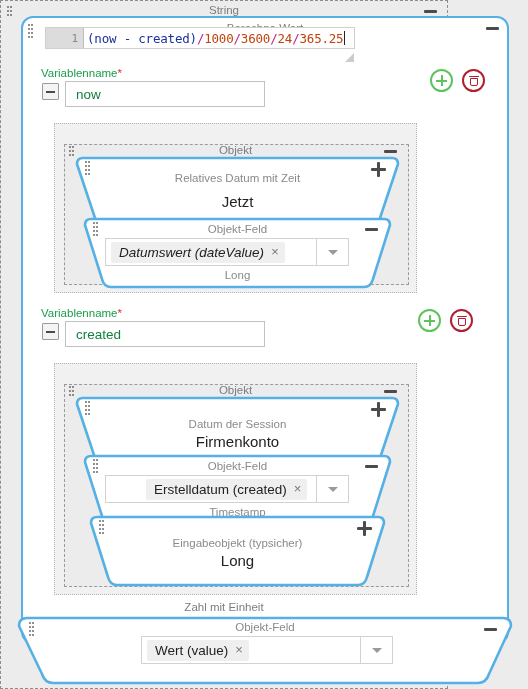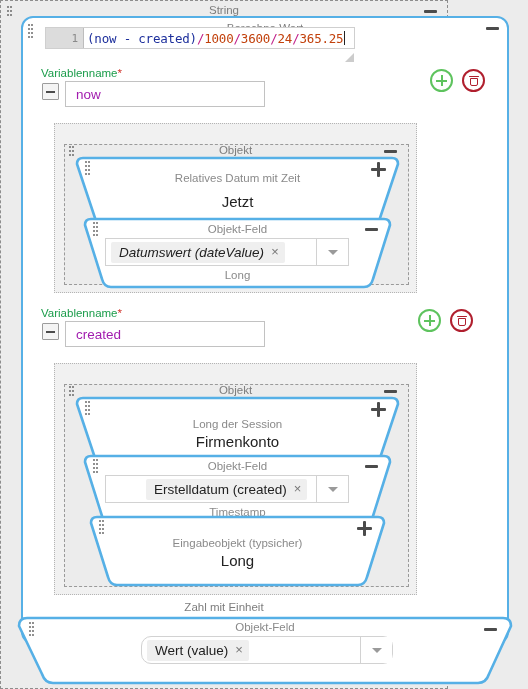--- a/index.html
+++ b/index.html
@@ -119,21 +119,21 @@
   .collapse-box{
     position:absolute;width:17px;height:17px;border:1px solid #9c9c9c;
     background:#f4f4f4;box-sizing:border-box;border-radius:1px;
   }
   .collapse-box:before{
     content:"";position:absolute;left:3px;top:7px;width:9px;height:2px;background:#4b4b4b;
   }
   .varinput{
     position:absolute;height:26px;border:1px solid #c2c2c2;background:#fff;
     box-sizing:border-box;font-family:"Liberation Sans",sans-serif;font-size:13.5px;
-    color:#a21caf;padding-left:10px;line-height:24px;
+    color:#15803d;padding-left:10px;line-height:24px;
   }
 
   
   .roundbtn{
     position:absolute;width:23px;height:23px;border-radius:50%;
     border:2px solid #5ec35e;box-sizing:border-box;background:transparent;
   }
   .roundbtn.plus:before,.roundbtn.plus:after{
     content:"";position:absolute;background:#5ec35e;
   }
@@ -334,21 +334,21 @@
       <i></i>
         <i></i>
         <i></i>
         <i></i>
         <i></i>
         <i></i>
         <i></i>
         <i></i>
     </div>
     <div class="plusicon" style="right:14px;top:6px;"></div>
-    <div class="tlabel" style="top:22px;">Long der Session</div>
+    <div class="tlabel" style="top:22px;">Datum der Session</div>
     <div class="tvalue" style="top:37px;">Firmenkonto</div>
   </div>
 
   <div class="trap" style="left:82px;top:453px;width:309px;height:72px;">
     <svg width="309" height="72" viewBox="0 0 309 72">
       <path d="M 8 2 L 301 2 Q 307 2 307 8 L 290 62 Q 288 70 281 70 L 28 70 Q 21 70 19 62 L 2 8 Q 2 2 8 2 Z" fill="#ffffff" stroke="#56b0e6" stroke-width="2.6" stroke-linejoin="round"></path>
     </svg>
     <div class="grip" style="left:10px;top:5px;">
       <i></i>
         <i></i>
@@ -403,21 +403,21 @@
         <i></i>
         <i></i>
         <i></i>
         <i></i>
         <i></i>
         <i></i>
         <i></i>
     </div>
     <div class="minus" style="right:16px;top:12px;"></div>
     <div class="tlabel" style="top:5px;">Objekt-Feld</div>
-    <div class="chipsel" style="left:124px;top:20px;width:252px;border-radius:10px;">
+    <div class="chipsel" style="left:124px;top:20px;width:252px;">
       <span class="chip">
         <span>Wert (value)</span>
         <span class="x">×</span>
       </span>
       <span class="arrowbtn">
           <i></i>
         </span>
     </div>
   </div>
 

